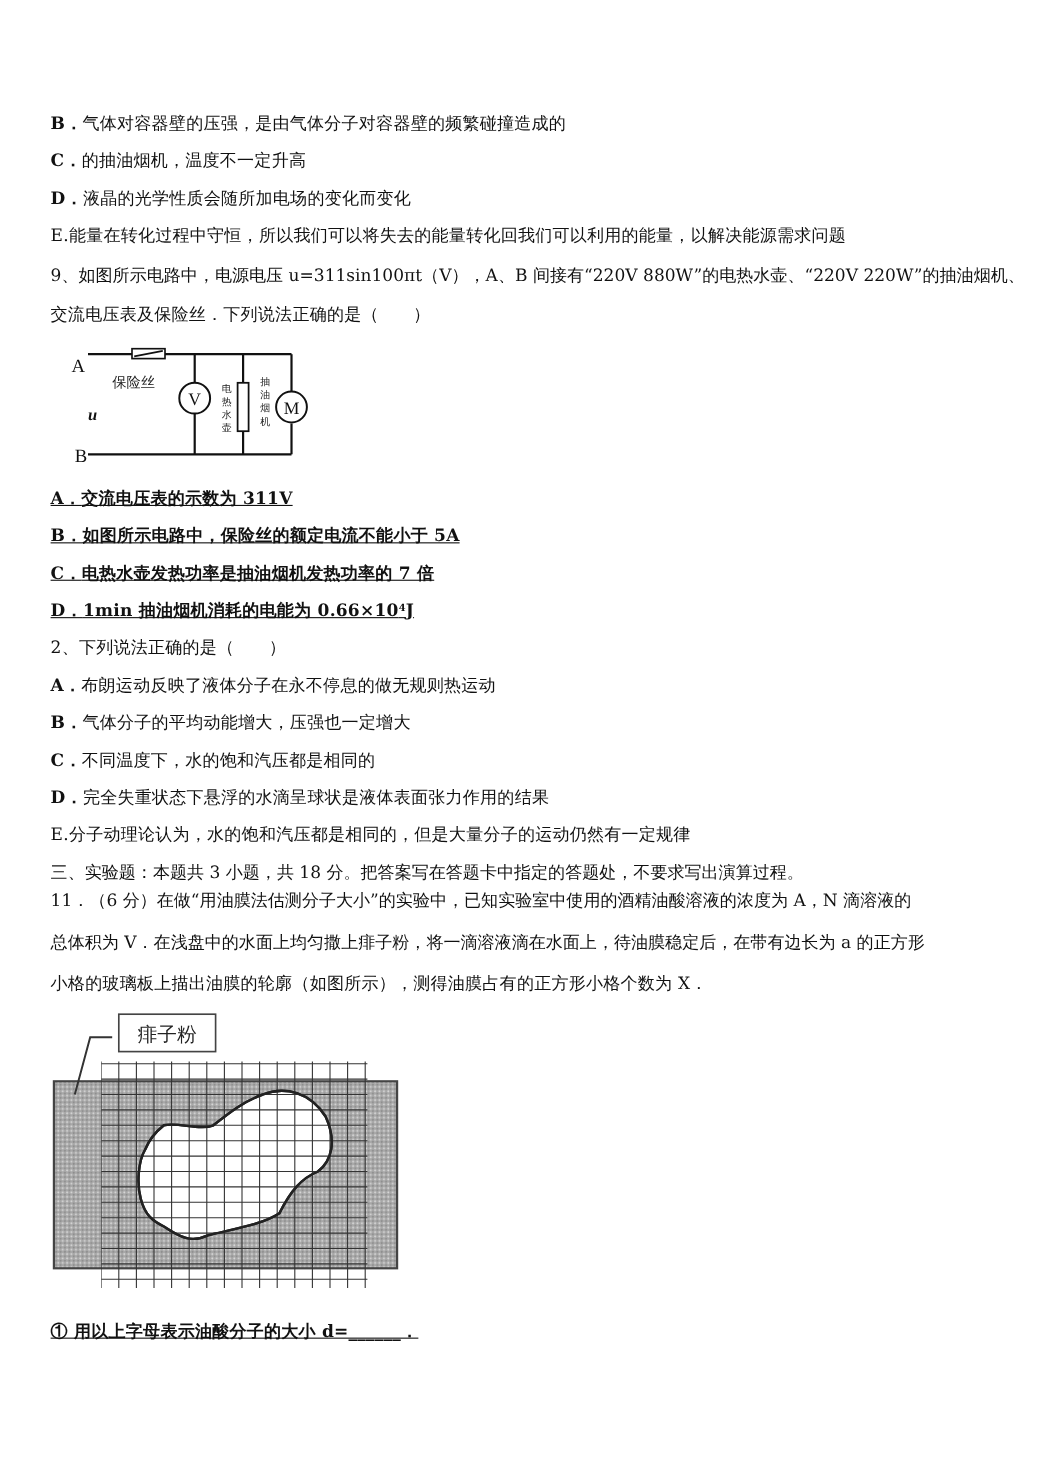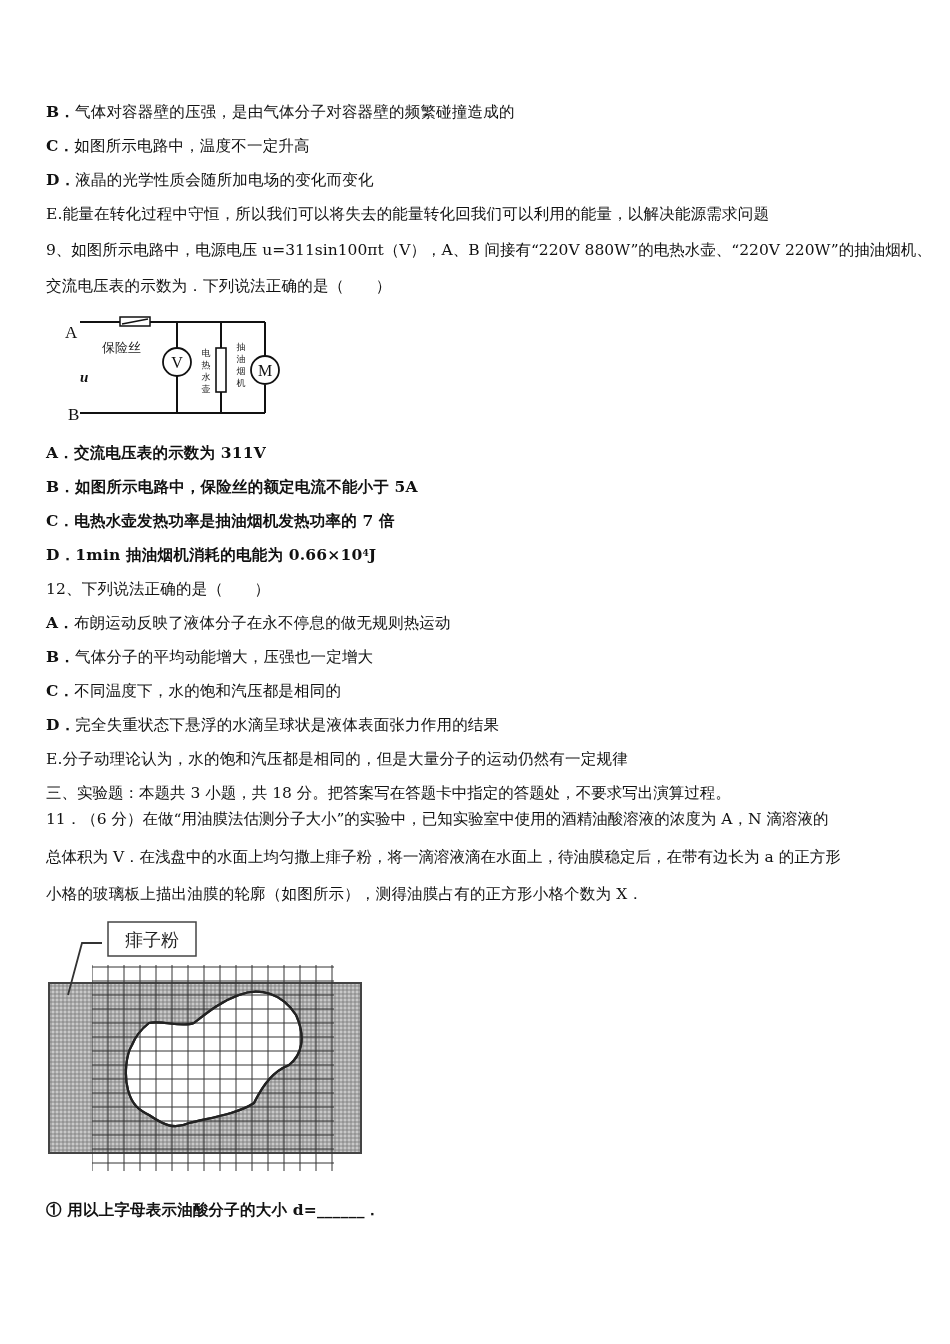--- a/index.html
+++ b/index.html
@@ -1,41 +1,41 @@
 <!DOCTYPE html>
 <html><head>
 <meta charset="utf-8">
 <style>
   html, body { margin:0; padding:0; background:#ffffff; }
   body { width:950px; height:1344px; position:relative; overflow:hidden;
          font-family:"DejaVu Serif","Liberation Serif",serif; color:#111; }
   .line { position:absolute; left:46px; font-size:15.5px; line-height:20px; white-space:nowrap; letter-spacing:0.2px; }
   .lbl { font-weight:bold; }
-  .bold { font-weight:bold; }
+  .bold { font-weight:bold;text-decoration:underline; }
   sup { font-size:9px; vertical-align:top; position:relative; top:-2px; }
   .fig { position:absolute; }
 </style>
 </head>
 <body>
 
 <div class="line" style="top:102px">
   <span class="lbl">B．</span><span>气体对容器壁的压强，是由气体分子对容器壁的频繁碰撞造成的</span>
 </div>
 <div class="line" style="top:136px">
-  <span class="lbl">C．</span><span>如图所示电路中，温度不一定升高</span>
+  <span class="lbl">C．</span><span>的抽油烟机，温度不一定升高</span>
 </div>
 <div class="line" style="top:170px">
   <span class="lbl">D．</span><span>液晶的光学性质会随所加电场的变化而变化</span>
 </div>
 <div class="line" style="top:204px">
   <span>E.</span><span>能量在转化过程中守恒，所以我们可以将失去的能量转化回我们可以利用的能量，以解决能源需求问题</span>
 </div>
 
 <div class="line" style="top:240px; letter-spacing:0">9、如图所示电路中，电源电压 u=311sin100πt（V），A、B 间接有“220V 880W”的电热水壶、“220V 220W”的抽油烟机、</div>
-<div class="line" style="top:276px">交流电压表的示数为．下列说法正确的是（　　）</div>
+<div class="line" style="top:276px">交流电压表及保险丝．下列说法正确的是（　　）</div>
 
 <svg class="fig" style="left:50px; top:310px;" width="240" height="120" viewBox="0 0 240 120">
   <g stroke="#111" stroke-width="2" fill="none">
     <line x1="30" y1="12" x2="70" y2="12"></line>
     <line x1="100" y1="12" x2="215" y2="12"></line>
     <line x1="30" y1="103" x2="215" y2="103"></line>
 
     <line x1="127" y1="12" x2="127" y2="38"></line>
     <line x1="127" y1="66" x2="127" y2="103"></line>
 
@@ -84,21 +84,21 @@
 <div class="line bold" style="top:477px">
   <span>B．</span><span>如图所示电路中，保险丝的额定电流不能小于 5A</span>
 </div>
 <div class="line bold" style="top:511px">
   <span>C．</span><span>电热水壶发热功率是抽油烟机发热功率的 7 倍</span>
 </div>
 <div class="line bold" style="top:545px">
   <span>D．</span><span>1min 抽油烟机消耗的电能为 0.66×10</span><sup>4</sup><span>J</span>
 </div>
 
-<div class="line" style="top:579px">12、下列说法正确的是（　　）</div>
+<div class="line" style="top:579px">2、下列说法正确的是（　　）</div>
 <div class="line" style="top:613px">
   <span class="lbl">A．</span><span>布朗运动反映了液体分子在永不停息的做无规则热运动</span>
 </div>
 <div class="line" style="top:647px">
   <span class="lbl">B．</span><span>气体分子的平均动能增大，压强也一定增大</span>
 </div>
 <div class="line" style="top:681px">
   <span class="lbl">C．</span><span>不同温度下，水的饱和汽压都是相同的</span>
 </div>
 <div class="line" style="top:715px">

